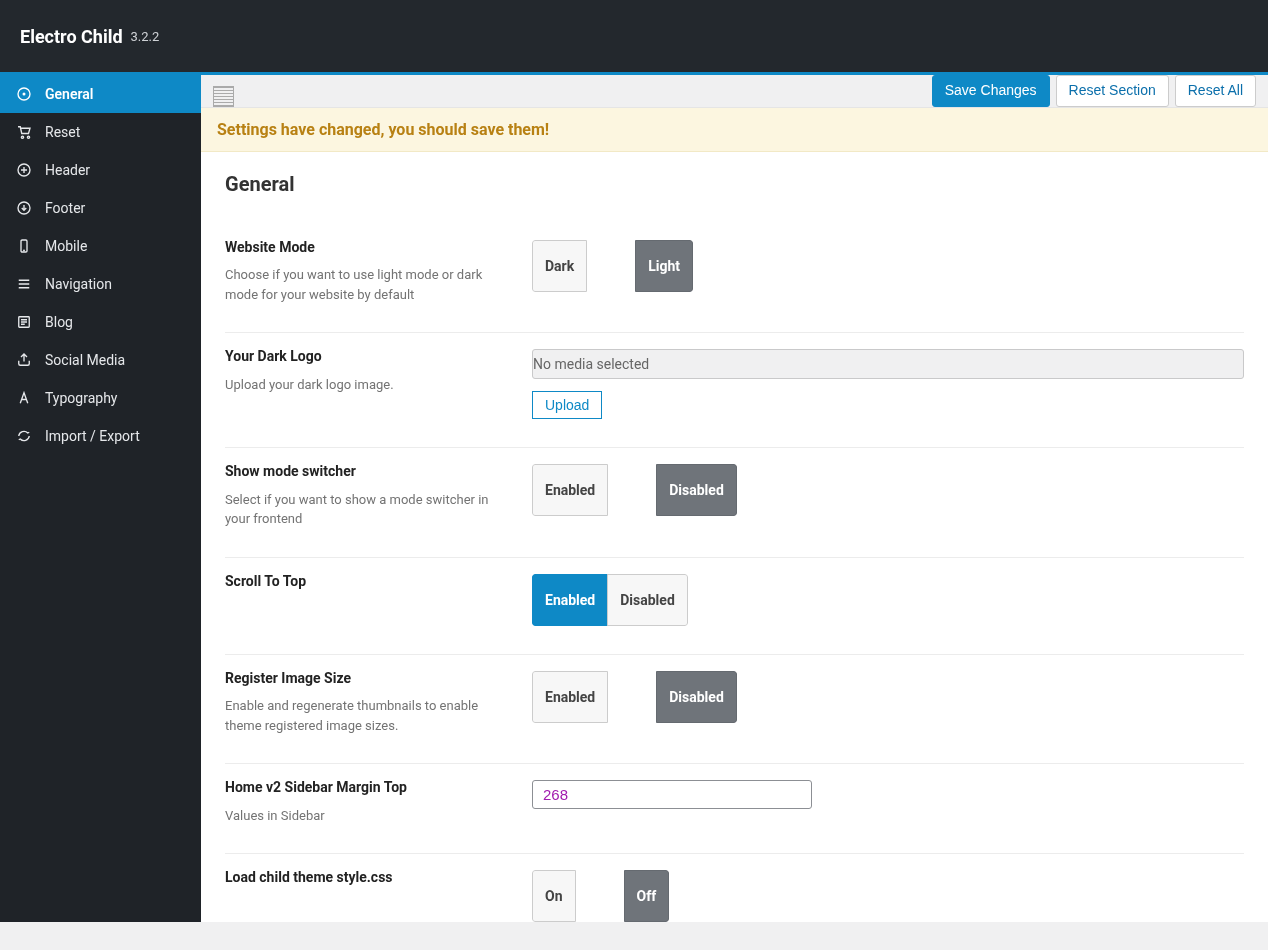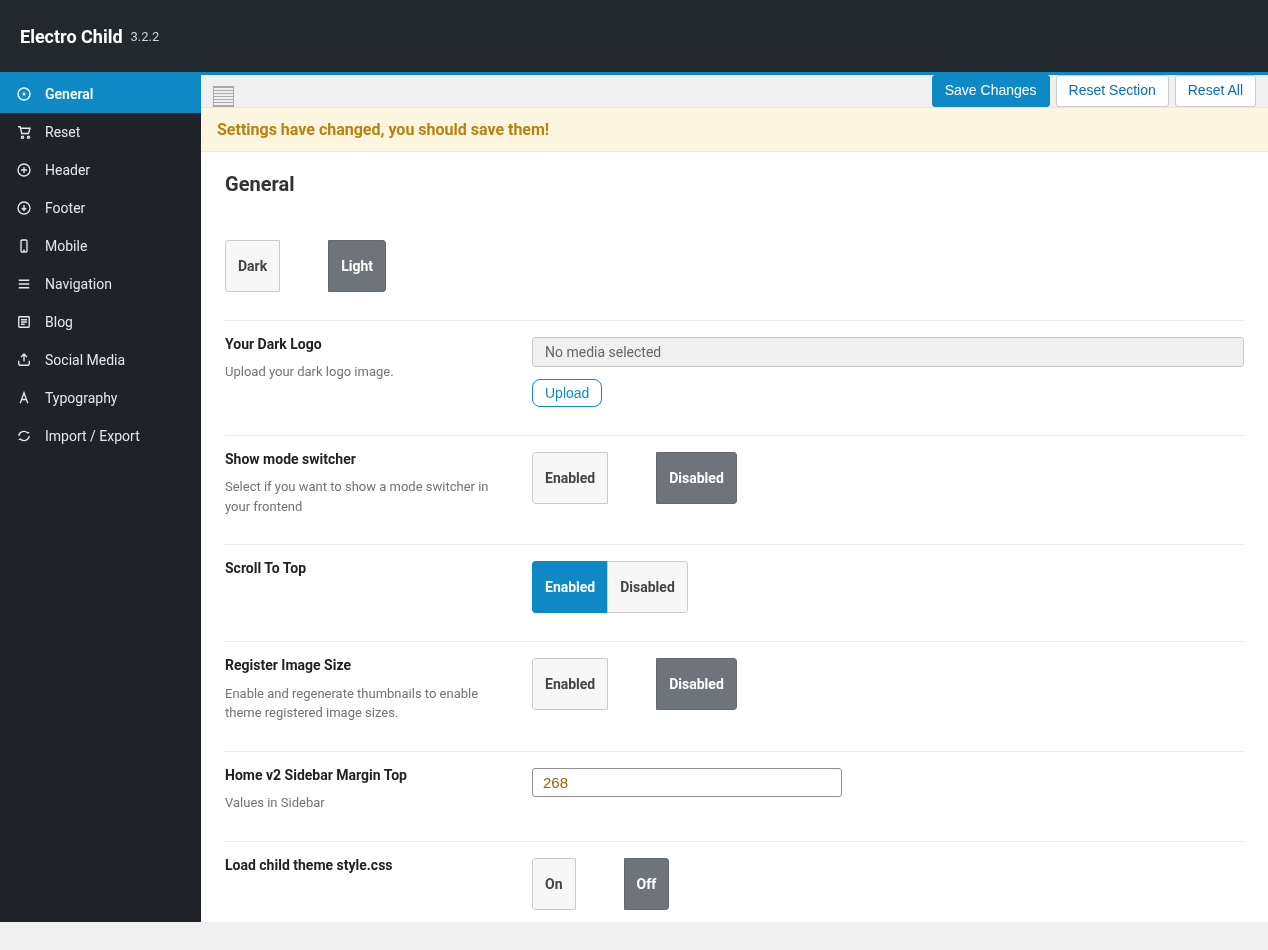--- a/index.html
+++ b/index.html
@@ -193,41 +193,41 @@
     color: #fff;
     margin-left: 48px;
   }
   .media-box {
     display: block;
     width: 100%;
     max-width: 716px;
     background: #f0f0f1;
     border: 1px solid #c9c9ca;
     border-radius: 3px;
-    padding: 6px 12px;
+    padding: 6px 0;
     color: #666;
     font-size: 14px;
   }
   .upload-btn {
     margin-top: 12px;
     border: 1px solid #0e89c6;
     color: #0e89c6;
     background: #fff;
     padding: 5px 12px;
-    border-radius: 8px;
+    border-radius: 0;
     font-size: 14px;
     cursor: pointer;
   }
   .text-input {
-    width: 310px;
+    width: 280px;
     border: 1px solid #8c8f94;
     border-radius: 3px;
     padding: 5px 10px;
     font-size: 15px;
-    color: #a16207;
+    color: #a21caf;
   }
 </style>
 </head>
 <body>
 
 <div class="top-header">
   <span class="theme-title">Electro Child</span>
   <span class="theme-version">3.2.2</span>
 </div>
 
@@ -335,20 +335,24 @@
         <button class="btn">Reset All</button>
       </div>
     </div>
 
     <div class="notice">Settings have changed, you should save them!</div>
 
     <div class="section">
       <h2>General</h2>
 
       <div class="field-row">
+        <div class="field-label-col">
+          <div class="field-label">Website Mode</div>
+          <div class="field-desc">Choose if you want to use light mode or dark mode for your website by default</div>
+        </div>
         <div class="field-control-col">
           <div class="segmented">
             <div class="seg-opt">Dark</div>
             <div class="seg-opt sel-gray">Light</div>
           </div>
         </div>
       </div>
 
       <div class="field-row">
         <div class="field-label-col">

